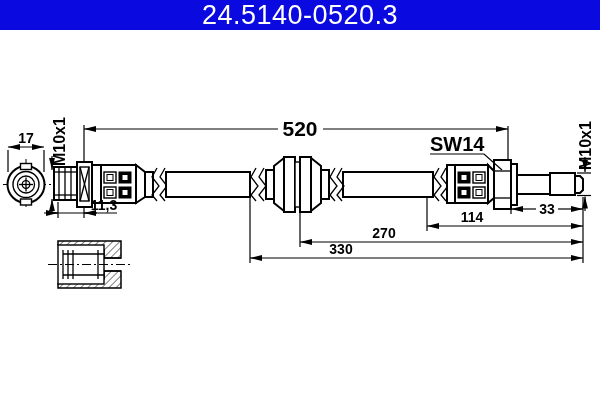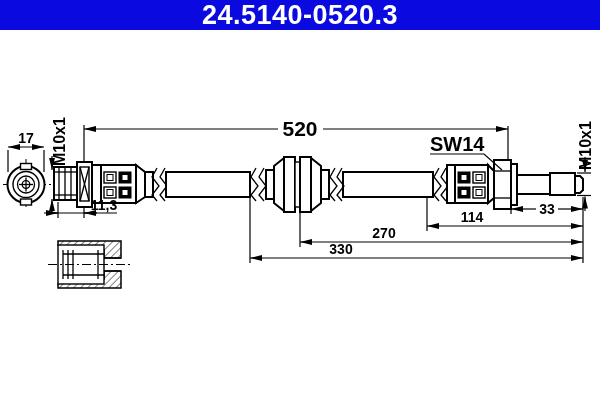--- a/index.html
+++ b/index.html
@@ -1,20 +1,20 @@
 <!DOCTYPE html>
 <html><head>
 <meta charset="utf-8">
 <style>
   html,body{margin:0;padding:0;}
   body{width:600px;height:400px;background:#ffffff;overflow:hidden;
        font-family:"Liberation Sans",sans-serif;}
   .header{width:600px;height:30px;background:#0a0ae0;color:#ffffff;
           display:flex;align-items:center;justify-content:center;gap:36px;
-          font-weight:bold;font-size:27px;letter-spacing:0.5px;}
+          font-weight:normal;font-size:27px;letter-spacing:0.5px;}
   svg{display:block;}
   .outline{fill:#ffffff;stroke:#000000;stroke-width:2;}
   .outline-thin{fill:#ffffff;stroke:#000000;stroke-width:1.4;}
   .detail{fill:none;stroke:#000000;stroke-width:1.3;}
   .dim{fill:none;stroke:#000000;stroke-width:1.2;}
   .center{fill:none;stroke:#000000;stroke-width:1;stroke-dasharray:9 3 2 3;}
   .dimtext{font-family:"Liberation Sans",sans-serif;font-weight:bold;
            font-size:14px;fill:#000000;}
   .bigtext{font-family:"Liberation Sans",sans-serif;font-weight:bold;
            font-size:21px;fill:#000000;}

